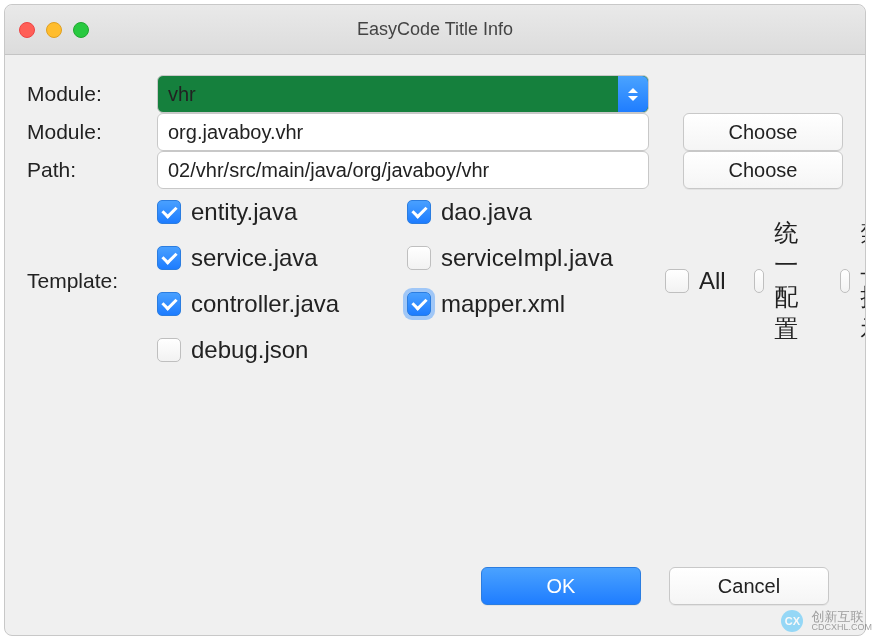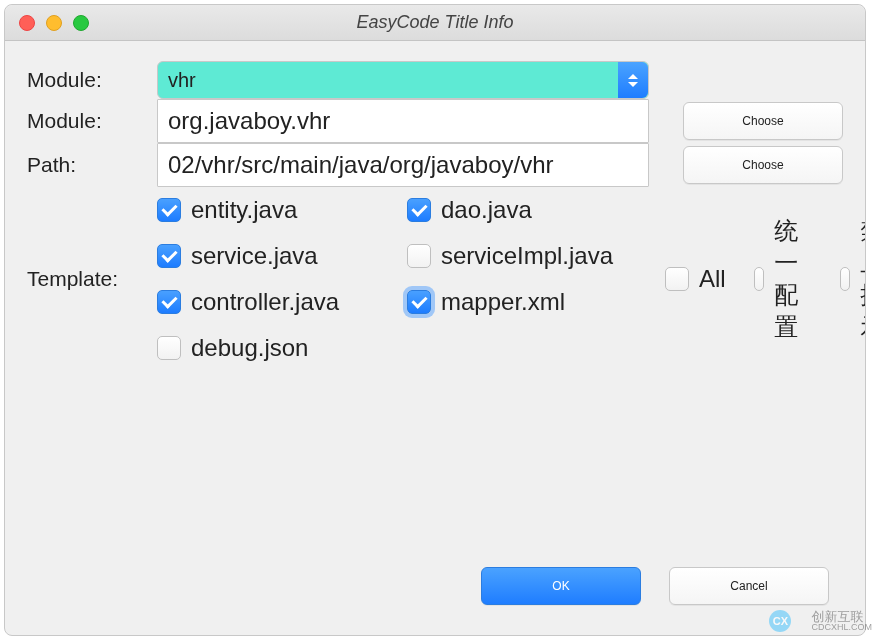--- a/index.html
+++ b/index.html
@@ -17,28 +17,27 @@
       height: 632px;
       margin: 4px;
       border-radius: 8px;
       border: 1px solid #c8c8c8;
       background: #f0f0f0;
       display: flex;
       flex-direction: column;
       overflow: hidden;
     }
     .titlebar {
-      height: 36px;
+      height: 50px;
       background: linear-gradient(#e9e9e9, #dcdcdc);
       border-bottom: 1px solid #c4c4c4;
       border-radius: 8px 8px 0 0;
       display: flex;
       align-items: center;
       position: relative;
-      font-style: italic;
     }
     .traffic {
       display: flex;
       gap: 11px;
       position: absolute;
       left: 14px;
     }
     .traffic span {
       width: 16px; height: 16px; border-radius: 50%;
       display: inline-block;
@@ -75,21 +74,21 @@
       width: 178px;
       margin-left: 16px;
       display: flex;
       justify-content: flex-end;
     }
     .mac-select {
       width: 492px;
       height: 38px;
       border: 1px solid #c8c8c8;
       border-radius: 6px;
-      background: #5eead4;
+      background: #15803d;
       display: flex;
       align-items: center;
       position: relative;
       padding-left: 10px;
       font-size: 20px;
     }
     .select-btn {
       position: absolute;
       right: 0; top: 0; bottom: 0;
       width: 30px;
@@ -104,38 +103,38 @@
     .select-btn::before, .select-btn::after {
       content: '';
       width: 0; height: 0;
       border-left: 5px solid transparent;
       border-right: 5px solid transparent;
     }
     .select-btn::before { border-bottom: 5px solid #fff; }
     .select-btn::after  { border-top: 5px solid #fff; }
     .mac-input {
       width: 492px;
-      height: 44px;
+      height: 38px;
       border: 1px solid #c8c8c8;
-      border-radius: 1px;
+      border-radius: 6px;
       background: #fff;
       display: flex;
       align-items: center;
       padding: 0 10px;
-      font-size: 24px;
+      font-size: 20px;
       white-space: nowrap;
       overflow: hidden;
     }
     .mac-button {
       height: 38px;
       min-width: 160px;
       border: 1px solid #c8c8c8;
       border-radius: 6px;
       background: linear-gradient(#fff, #f5f5f5);
-      font-size: 12px;
+      font-size: 20px;
       display: inline-flex;
       align-items: center;
       justify-content: center;
       padding: 0 18px;
       cursor: default;
       box-shadow: 0 1px 0 rgba(0,0,0,0.05);
     }
     .template-row {
       display: flex;
       align-items: center;
@@ -194,21 +193,21 @@
     .mac-button.primary {
       background: linear-gradient(#4aa2ff, #1f7dff);
       border-color: #2b7de0;
       color: #fff;
     }
     .watermark {
       position: absolute;
       right: 10px; bottom: 8px;
       display: flex;
       align-items: center;
-      gap: 20px;
+      gap: 8px;
       opacity: 0.6;
       font-size: 12px;
       color: #666;
     }
     .watermark .logo {
       width: 22px; height: 22px;
       border-radius: 50%;
       background: #5ac8fa;
       display: inline-flex;
       align-items: center;

